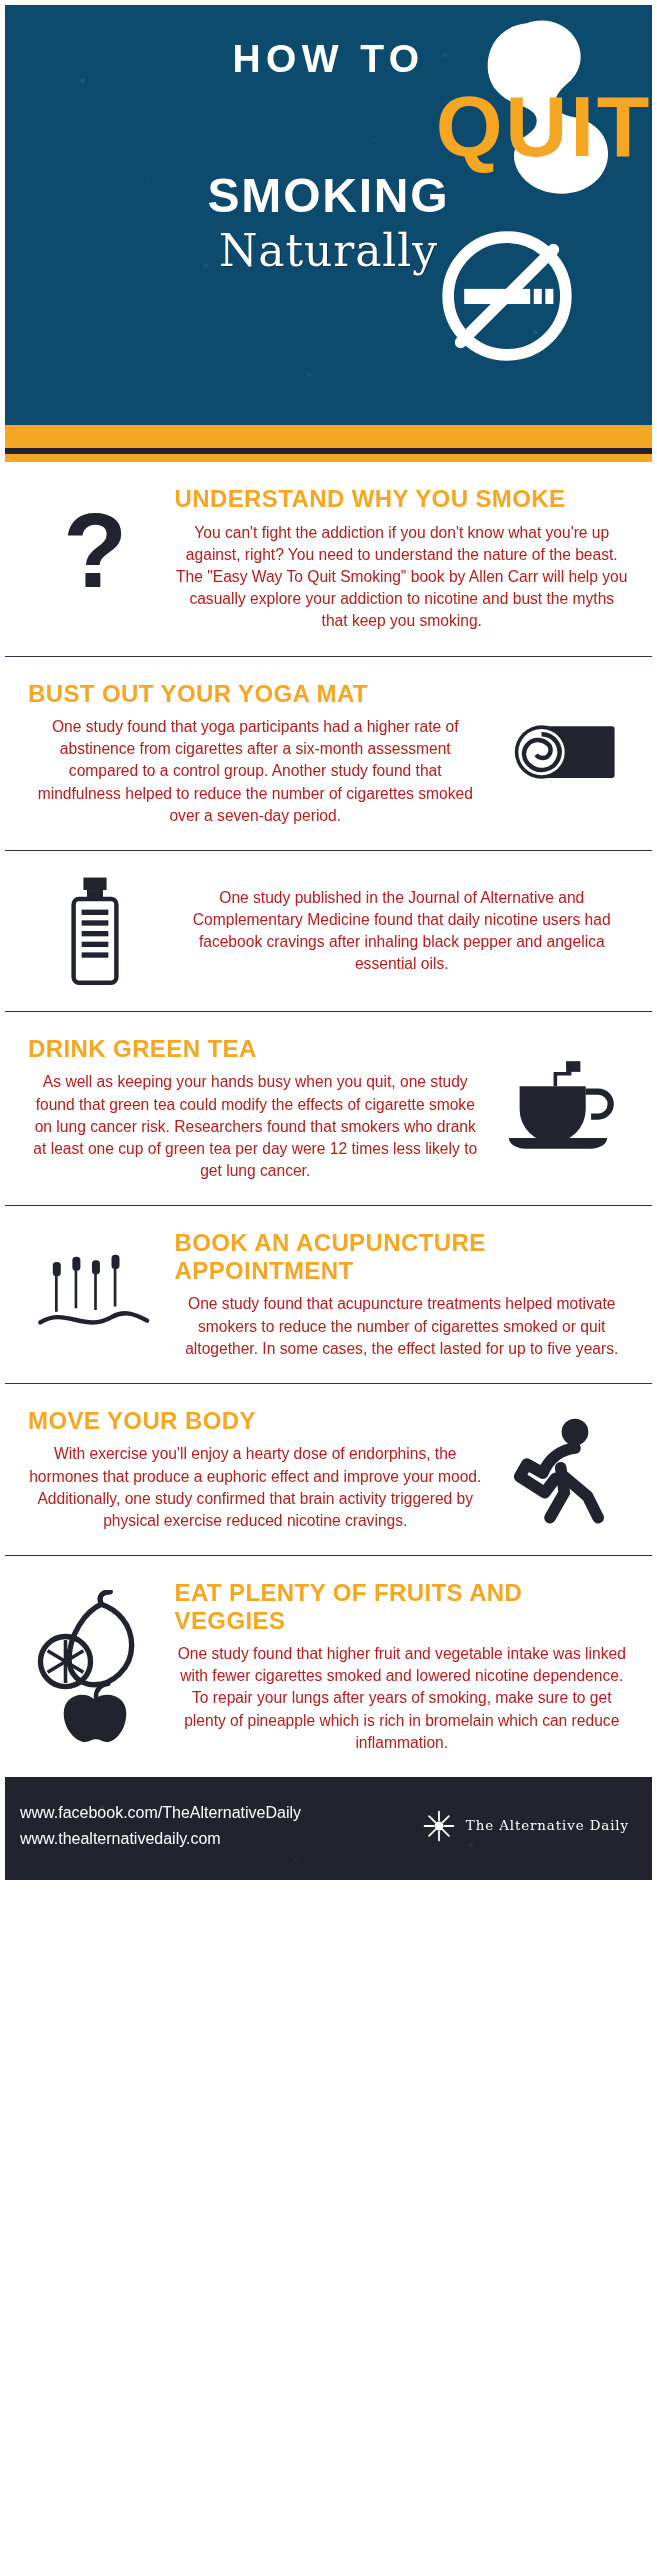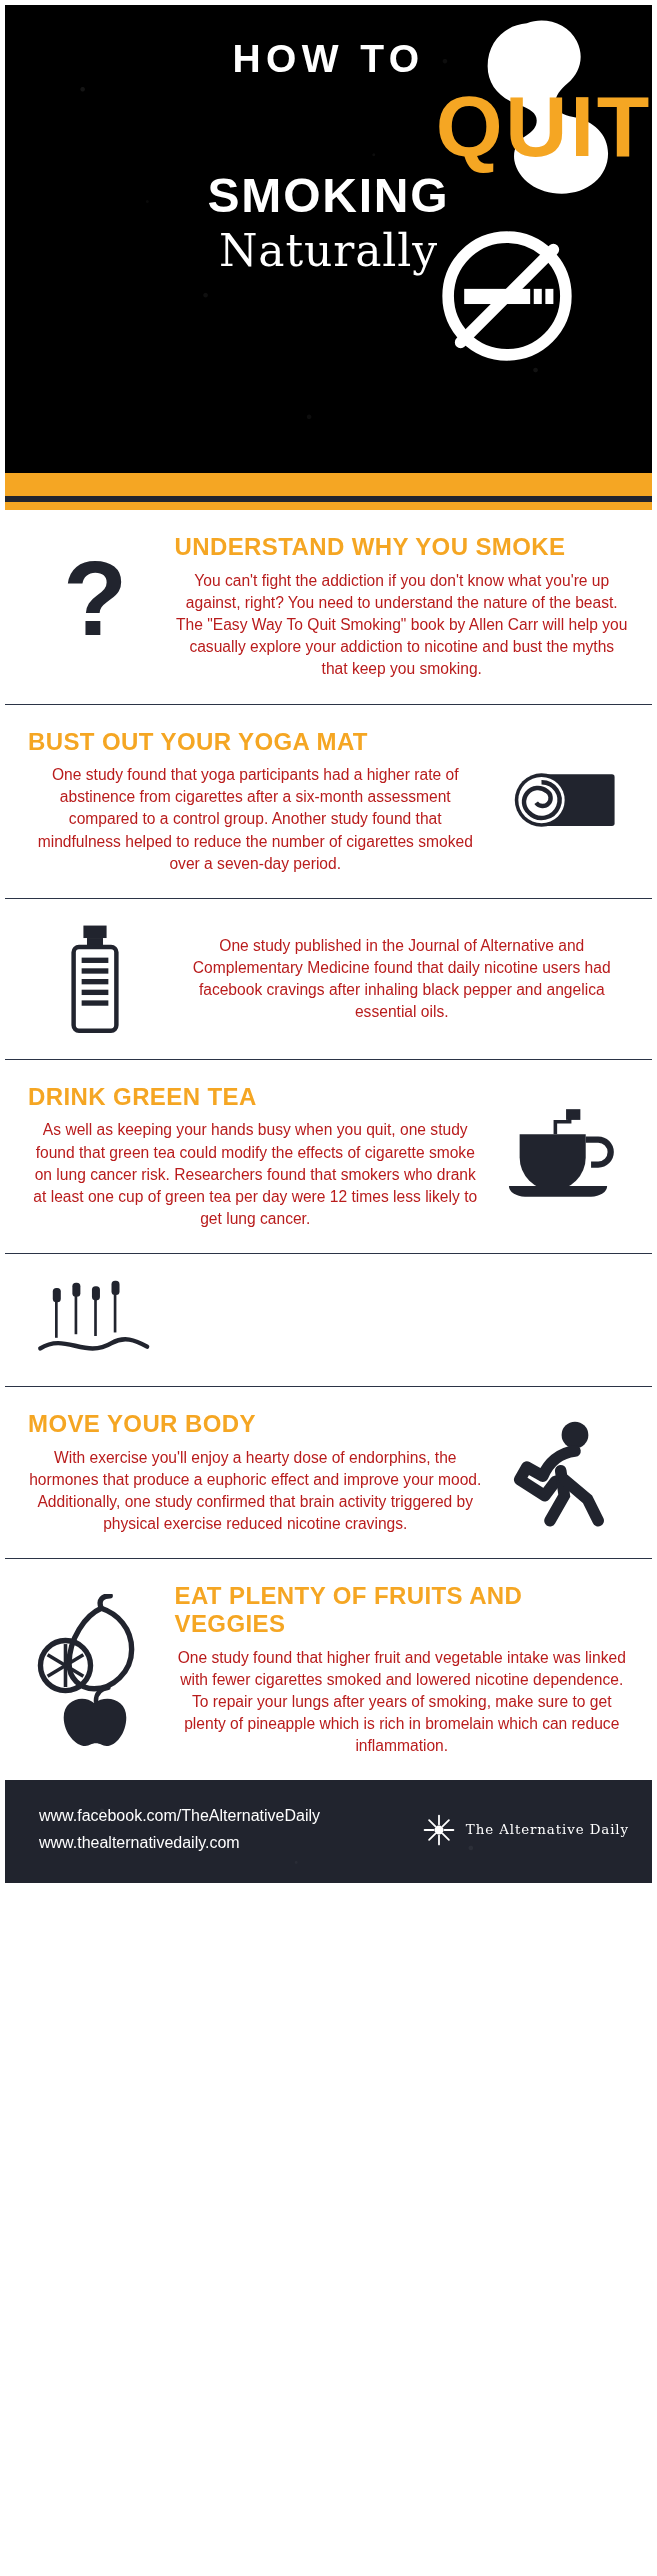--- a/index.html
+++ b/index.html
@@ -15,22 +15,22 @@
     min-height: 2576px;
     position: relative;
     background: #ffffff;
     border: 5.4px solid #ffffff;
     overflow: hidden;
   }
 
   
   .header {
     position: relative;
-    background: #000000;
-    height: 468px;
+    background: #0c4a6e;
+    height: 420px;
     overflow: hidden;
   }
   .header:before {
     content:"";
     position:absolute; inset:0;
     background-image:
       radial-gradient(circle at 12% 18%, rgba(255,255,255,.08) 0 1.8px, transparent 2.7px),
       radial-gradient(circle at 31% 62%, rgba(255,255,255,.06) 0 1.8px, transparent 2.7px),
       radial-gradient(circle at 68% 12%, rgba(255,255,255,.05) 0 1.8px, transparent 2.7px),
       radial-gradient(circle at 82% 78%, rgba(255,255,255,.07) 0 1.8px, transparent 2.7px),
@@ -130,21 +130,21 @@
     margin: 0;
     font-size: 15.6px;
     line-height: 1.42;
     text-align: center;
     color: #b91c1c;
   }
 
   
   .footer {
     background: #21242e;
-    padding: 23px 23px 27px 34px;
+    padding: 23px 23px 27px 15px;
     display:flex;
     align-items:center;
     justify-content: space-between;
     position:relative;
   }
   .footer:before {
     content:"";
     position:absolute; inset:0;
     background-image:
       radial-gradient(circle at 15% 30%, rgba(255,255,255,.06) 0 1.8px, transparent 2.7px),
@@ -275,20 +275,24 @@
             <line x1="90" y1="8" x2="90" y2="62"></line>
           </g>
           <g fill="#21242e">
             <rect x="20" y="12" width="9" height="16" rx="4"></rect>
             <rect x="42" y="6" width="9" height="16" rx="4"></rect>
             <rect x="64" y="10" width="9" height="16" rx="4"></rect>
             <rect x="86" y="4" width="9" height="16" rx="4"></rect>
           </g>
           <path d="M6 80 C34 62 56 92 86 74 C100 66 112 70 126 78" fill="none" stroke="#21242e" stroke-width="5" stroke-linecap="round"></path>
         </svg>
+      </div>
+      <div class="body">
+        <h2 class="head">BOOK AN ACUPUNCTURE APPOINTMENT</h2>
+        <p class="para">One study found that acupuncture treatments helped motivate smokers to reduce the number of cigarettes smoked or quit altogether. In some cases, the effect lasted for up to five years.</p>
       </div>
     </div>
 
     <div class="section rev">
       <div class="icon">
         <svg width="107" height="111" viewBox="0 0 120 124">
           <circle cx="74" cy="20" r="15" fill="#21242e"></circle>
           <path d="M74 38 C56 40 44 52 38 66 L20 56 L12 70 L40 88 L52 72" fill="none" stroke="#21242e" stroke-width="13" stroke-linecap="round" stroke-linejoin="round"></path>
           <path d="M58 60 L62 88 L46 116" fill="none" stroke="#21242e" stroke-width="13" stroke-linecap="round"></path>
           <path d="M62 70 L88 92 L100 116" fill="none" stroke="#21242e" stroke-width="13" stroke-linecap="round"></path>

